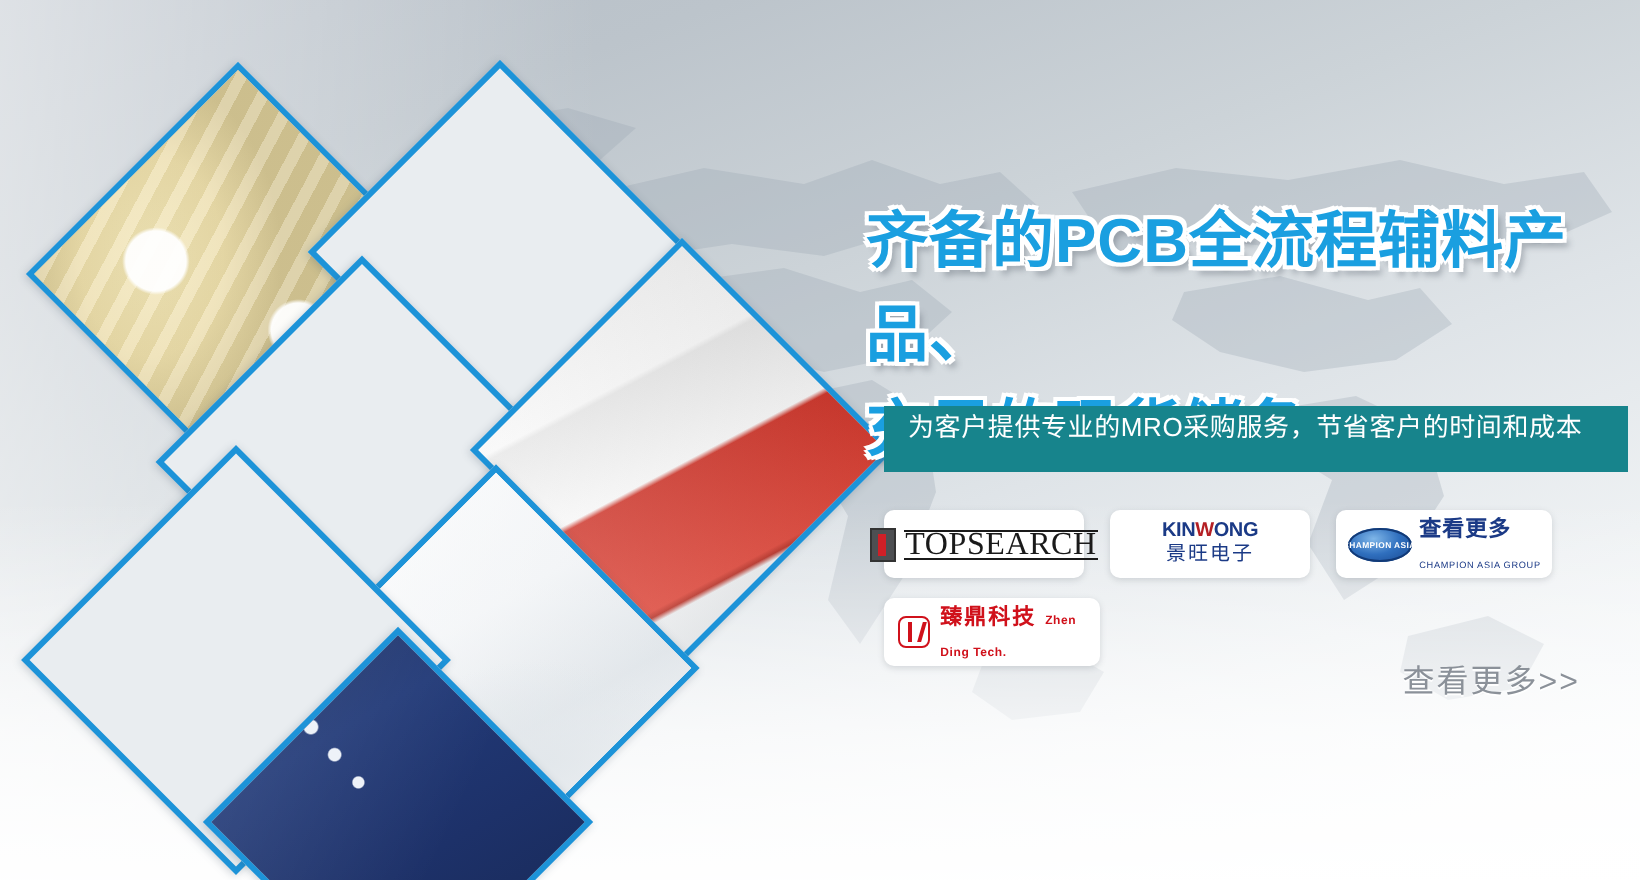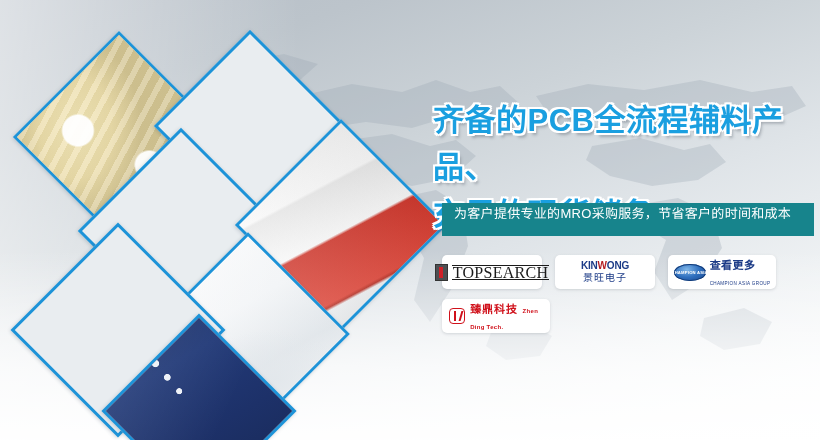--- a/index.html
+++ b/index.html
@@ -330,15 +330,16 @@
             <span class="zd-txt">
               <span class="zd-cn">臻鼎科技</span>
               <span class="zd-en">Zhen Ding Tech.</span>
             </span>
           </div>
         </div>
 
       </div>
     </div>
 
+    <div class="more">查看更多&gt;&gt;</div>
 
   </div>
 </div>
 
 </body></html>

